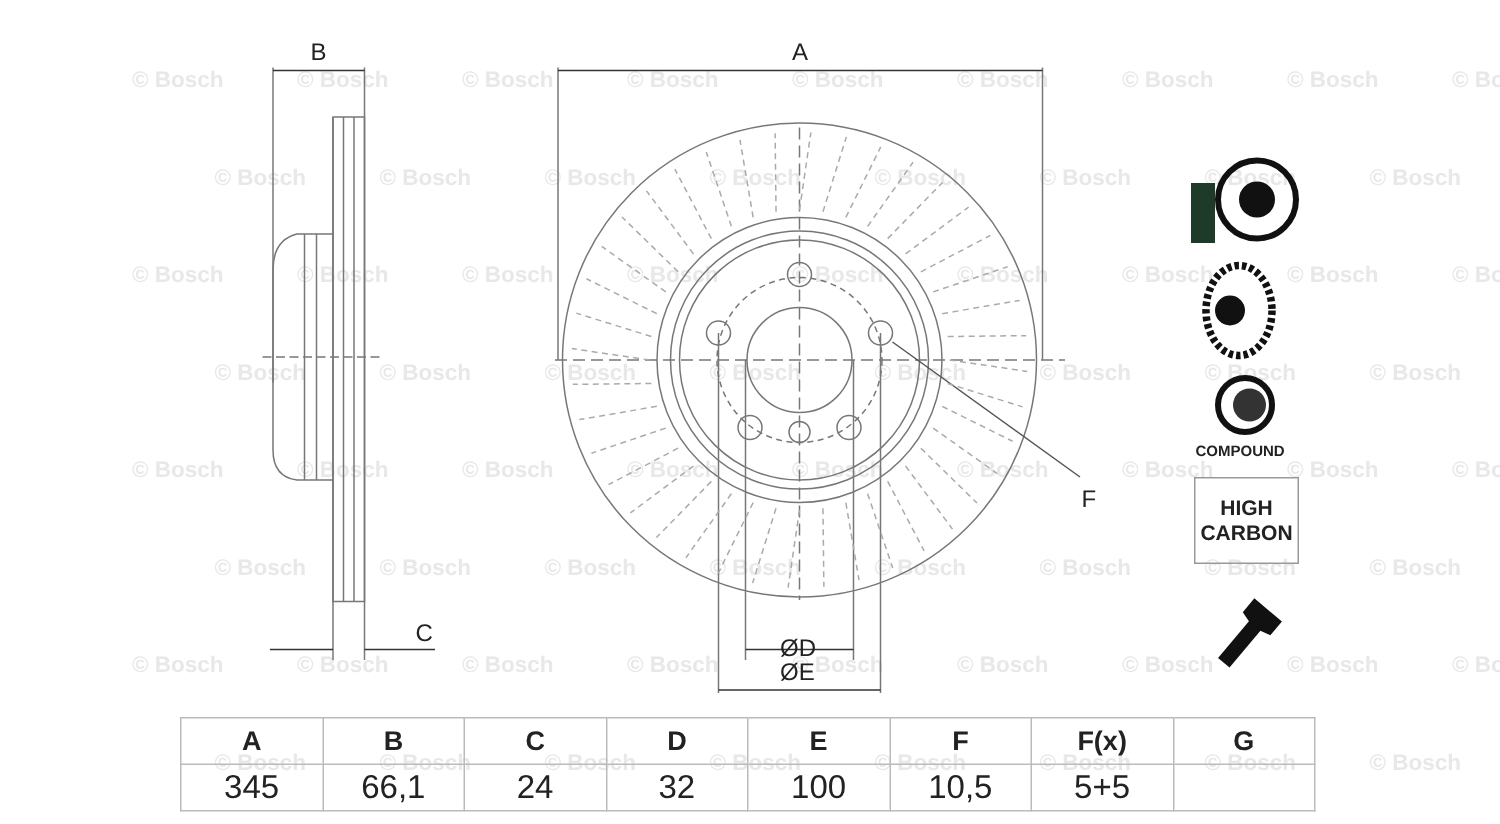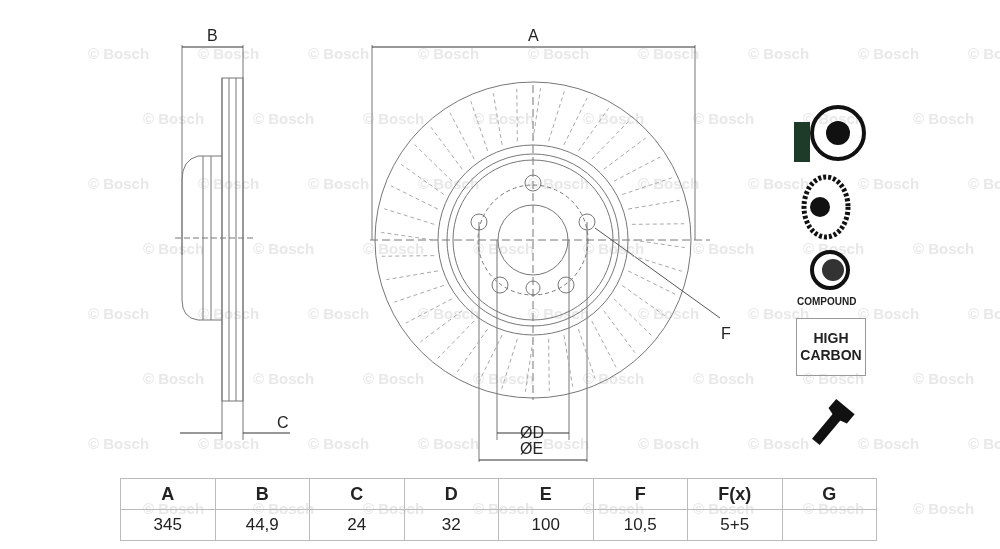--- a/index.html
+++ b/index.html
@@ -1,21 +1,21 @@
 <!DOCTYPE html>
 <html><head>
 <meta charset="utf-8">
 <style>
   html,body{margin:0;padding:0;background:#fff;}
   body{width:1000px;height:549px;position:relative;overflow:hidden;font-family:"Liberation Sans",sans-serif;color:#222;}
   .wm{position:absolute;color:#e8e8e8;font-size:15px;font-weight:bold;white-space:nowrap;pointer-events:none;}
   svg.main{position:absolute;left:0;top:0;}
   .lbl{position:absolute;font-size:16px;color:#222;}
   table.spec{position:absolute;left:120px;top:478px;width:757px;border-collapse:collapse;}
-  table.spec td{border:1px solid #bbb;text-align:center;height:28px;font-size:17px;width:12.5%;}
+  table.spec td{border:1px solid #bbb;text-align:center;height:28px;font-size:22px;width:12.5%;}
   table.spec tr.h td{font-weight:bold;font-size:18px;}
   .hc{position:absolute;left:796px;top:318px;width:68px;height:56px;border:1px solid #999;text-align:center;font-weight:bold;font-size:14px;line-height:17px;display:flex;flex-direction:column;justify-content:center;}
   .cmp{position:absolute;left:797px;top:296px;font-size:10px;font-weight:bold;}
 </style>
 </head>
 <body>
 
 <div id="wms">
     <div class="wm" style="left: 88px; top: 45px;">© Bosch</div>
     <div class="wm" style="left: 198px; top: 45px;">© Bosch</div>
@@ -211,21 +211,21 @@
     <td>B</td>
     <td>C</td>
     <td>D</td>
     <td>E</td>
     <td>F</td>
     <td>F(x)</td>
     <td>G</td>
   </tr>
   <tr>
     <td>345</td>
-    <td>44,9</td>
+    <td>66,1</td>
     <td>24</td>
     <td>32</td>
     <td>100</td>
     <td>10,5</td>
     <td>5+5</td>
     <td></td>
   </tr>
 </tbody>
   </table>
 

